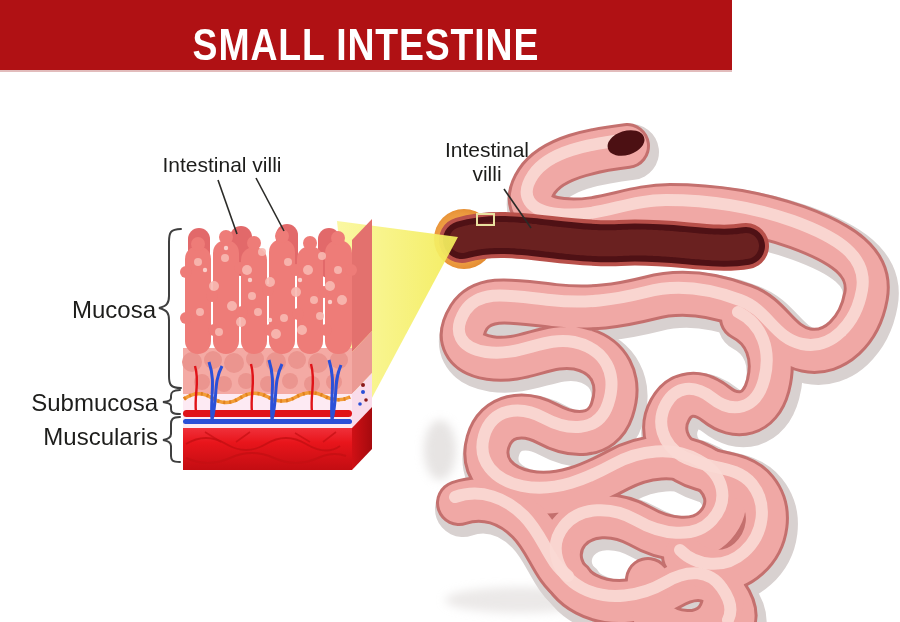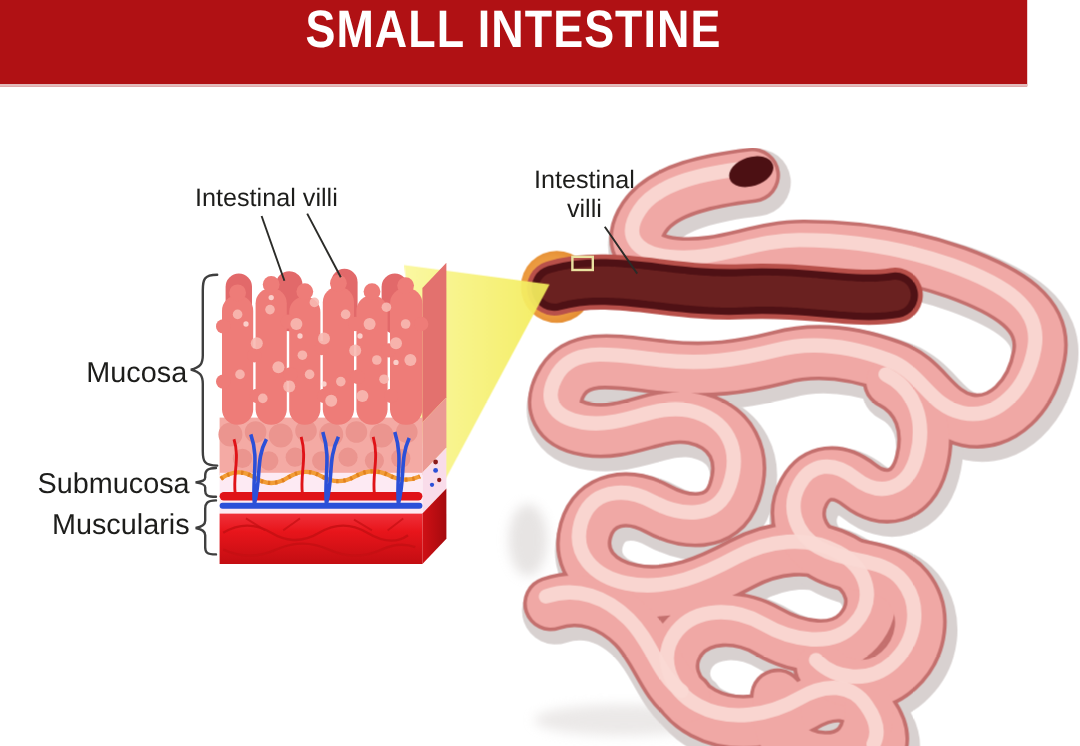--- a/index.html
+++ b/index.html
@@ -6,22 +6,22 @@
     --header-red:#b01114; --label-text:#1d1d1b;
     --tube-pink:#f0a8a5; --tube-edge:#c4706e; --tube-highlight:#fad9d4; --halo-grey:#d8d1d0;
     --open-section-maroon:#4f1115; --glow-orange:#ea9434; --zoom-cone-yellow:#f7f478;
     --villi-pink:#ee7c78; --mucosa-base:#f4aaa4; --submucosa-pale:#fdeaf3;
     --vessel-red:#e01318; --vessel-blue:#2b50d8; --muscularis-red:#e8151b;
   }
   *{margin:0;padding:0;box-sizing:border-box}
   html,body{background:#fff}
   body{font-family:"Liberation Sans",sans-serif;width:900px;height:622px;overflow:hidden}
   .stage{position:relative;width:900px;height:622px;background:#fff;overflow:hidden}
-  .banner{position:absolute;top:0;left:0;width:856px;height:72px;background:var(--header-red);
-          border-bottom:2px solid #e2bcbc;display:flex;align-items:flex-start;justify-content:center;z-index:3}
+  .banner{position:absolute;top:0;left:0;width:732px;height:72px;background:var(--header-red);
+          border-bottom:2px solid #e2bcbc;display:flex;align-items:flex-end;justify-content:center;z-index:3}
   .banner h1{color:#fff;font-size:44px;font-weight:bold;letter-spacing:1px;transform:scaleX(.85);white-space:nowrap}
   svg.diagram{position:absolute;top:0;left:0;z-index:1}
   
   .halo{fill:none;stroke:var(--halo-grey);stroke-width:56;stroke-linecap:round;stroke-linejoin:round}
   .tedge{fill:none;stroke:var(--tube-edge);stroke-width:46;stroke-linecap:round;stroke-linejoin:round}
   .tfill{fill:none;stroke:var(--tube-pink);stroke-width:40;stroke-linecap:round;stroke-linejoin:round}
   .thl{fill:none;stroke:var(--tube-highlight);stroke-width:12;stroke-linecap:round;stroke-linejoin:round;opacity:.92}
   .band-rim{fill:none;stroke:#b8504a;stroke-width:46;stroke-linecap:round}
   .band-core{fill:none;stroke:var(--open-section-maroon);stroke-width:38;stroke-linecap:round}
   .band-tex{fill:none;stroke:#82302a;stroke-width:26;stroke-linecap:round;stroke-dasharray:2 3;opacity:.55}

